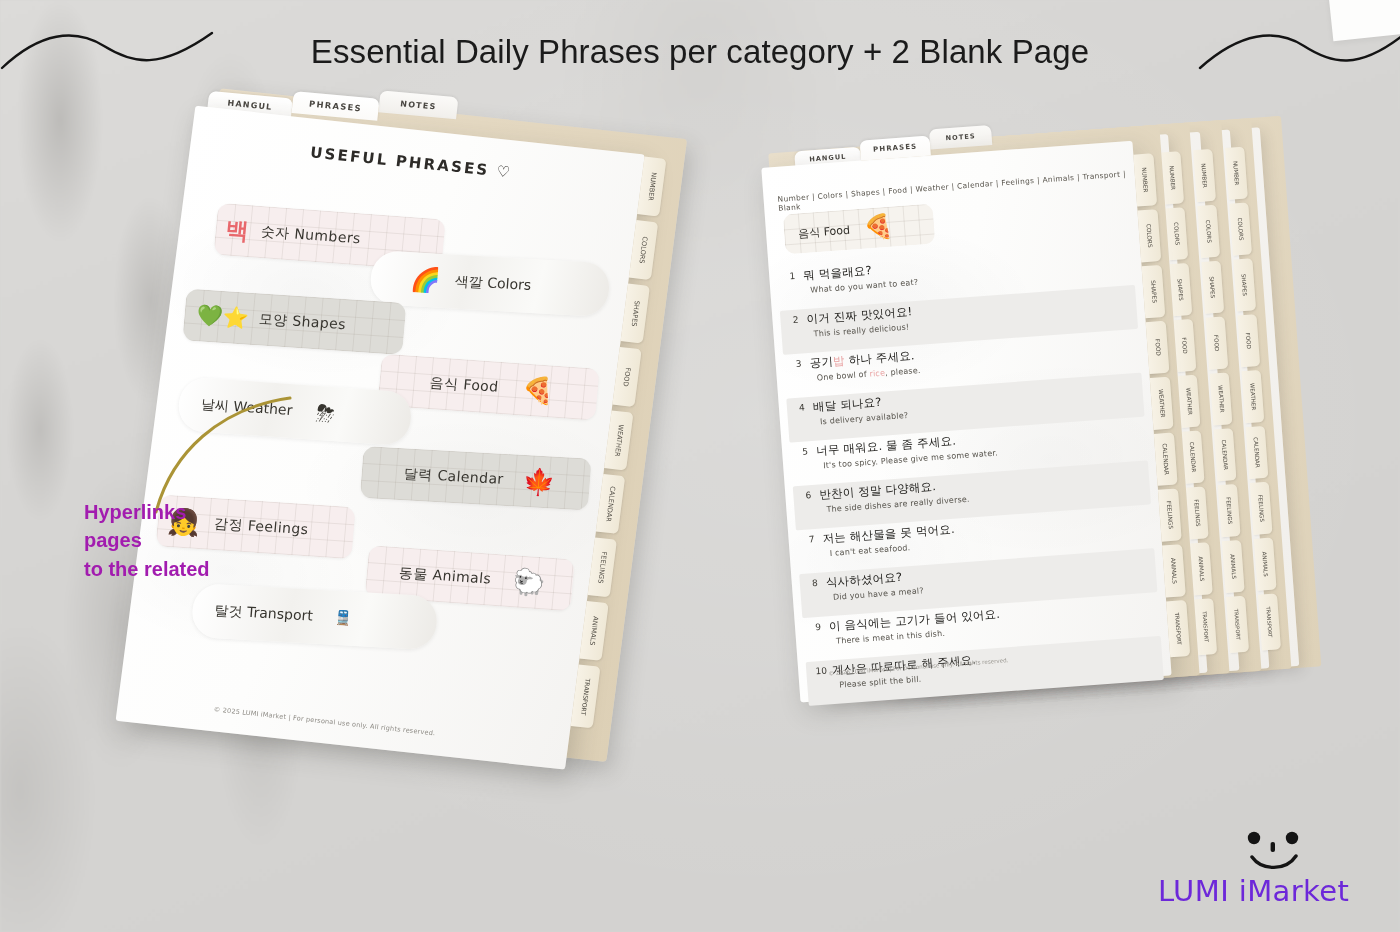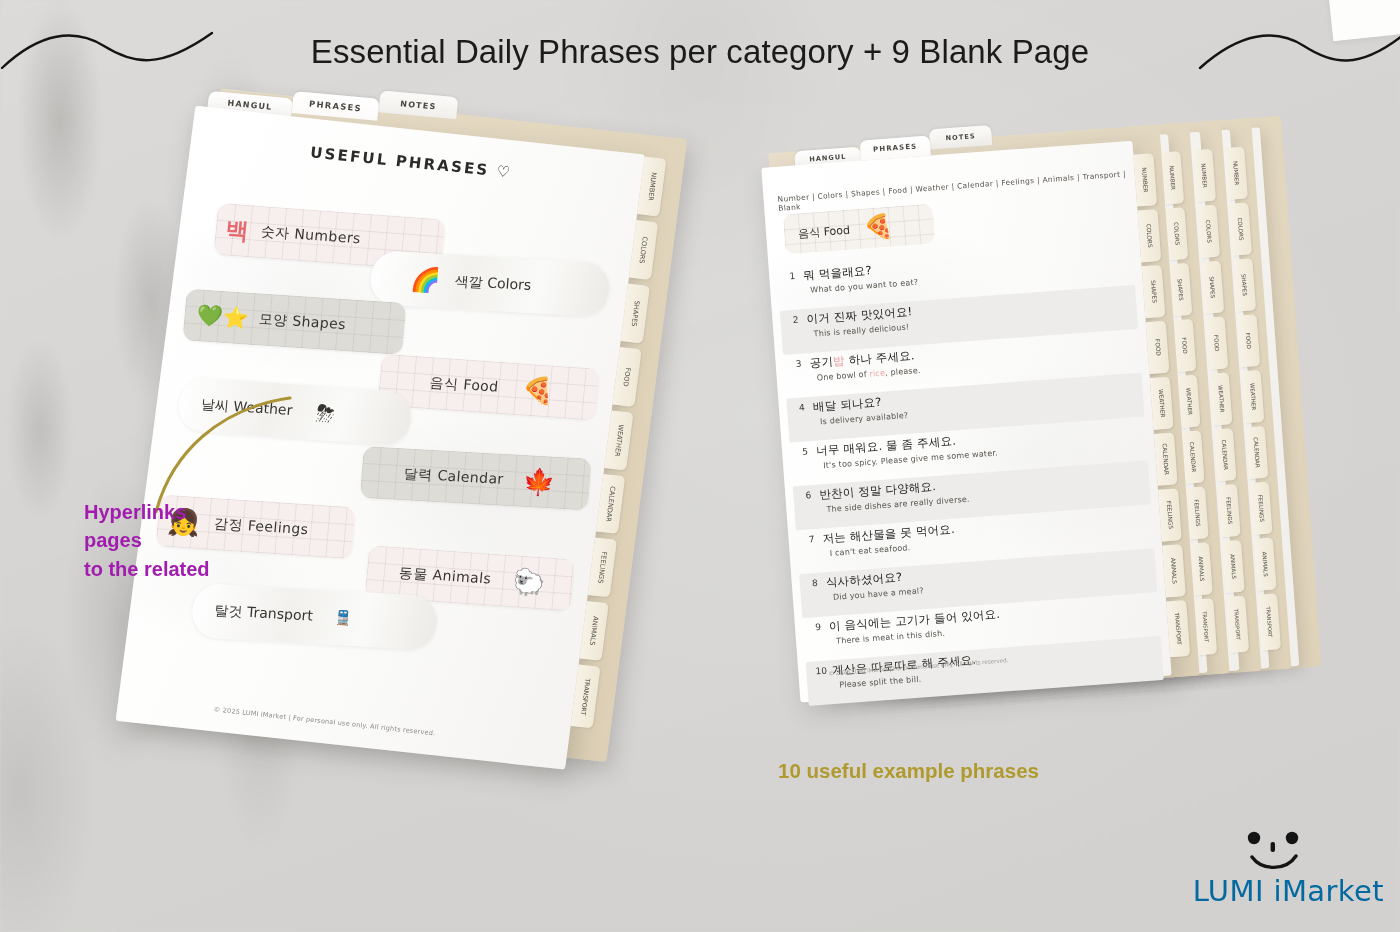--- a/index.html
+++ b/index.html
@@ -196,39 +196,39 @@
   #anno-curve { position:absolute; left:150px; top:380px; }
   #anno-bottom {
     position:absolute; left:778px; top:755px;
     color:#b09a2e; font-weight:700; font-size:20.5px; line-height:1.55;
   }
 
   
   #logo { position:absolute; left:1158px; top:826px; width:226px; }
   #logo-face { position:relative; height:48px; }
   #logo-text {
-    font-size:29px; color:#0369a1; letter-spacing:.4px;
-    font-family:"DejaVu Sans", sans-serif; text-align:right; font-weight:400;
+    font-size:29px; color:#6d28d9; letter-spacing:.4px;
+    font-family:"DejaVu Sans", sans-serif; text-align:left; font-weight:400;
   }
 </style>
 </head>
 <body>
 
 <div id="bg-shadow"></div>
 <div id="bg-vignette"></div>
 
 <div id="header">
   <svg class="wave left" width="220" height="60" viewBox="0 0 220 60">
     <path d="M2 50 C 40 14, 75 10, 104 28 S 160 52, 212 15" fill="none" stroke="#141414" stroke-width="2.4" stroke-linecap="round"></path>
   </svg>
   <svg class="wave right" width="210" height="60" viewBox="0 0 210 60">
     <path d="M4 50 C 44 14, 80 10, 108 28 S 162 52, 206 18" fill="none" stroke="#141414" stroke-width="2.4" stroke-linecap="round"></path>
   </svg>
   <div id="corner-white"></div>
-  <div id="page-title">Essential Daily Phrases per category + 9 Blank Page</div>
+  <div id="page-title">Essential Daily Phrases per category + 2 Blank Page</div>
 </div>
 
 <div id="left-page-wrap">
   <div id="left-backing"></div>
 
   <div class="toptab active" style="left:12px; top:-1px; width:84px; height:20px; font-size:8px; letter-spacing:1.2px; transform:rotate(-1deg);">
     <span>HANGUL</span>
   </div>
   <div class="toptab active" style="left:96px; top:-10px; width:86px; height:22px; font-size:8.4px; letter-spacing:1.3px; transform:rotate(-1deg); z-index:3;">
     <span>PHRASES</span>
@@ -580,21 +580,20 @@
   <path d="M6 132 C 22 72, 70 28, 140 18" fill="none" stroke="#ab9436" stroke-width="3" stroke-linecap="round"></path>
 </svg>
 
 <div id="anno-hyperlinks">
   <div>Hyperlinks</div>
   <div>pages</div>
   <div>to the related</div>
 </div>
 
 <div id="anno-bottom">
-  <div>10 useful example phrases</div>
 </div>
 
 <div id="logo">
   <div id="logo-face">
     <svg width="226" height="48" viewBox="0 0 226 48">
       <circle cx="96" cy="12" r="6.2" fill="#141414"></circle>
       <circle cx="134" cy="12" r="6.2" fill="#141414"></circle>
       <rect x="112.6" y="16" width="4.4" height="10" rx="2" fill="#141414"></rect>
       <path d="M94 31 C 104 45, 128 45, 138 30" fill="none" stroke="#141414" stroke-width="3.4" stroke-linecap="round"></path>
     </svg>

